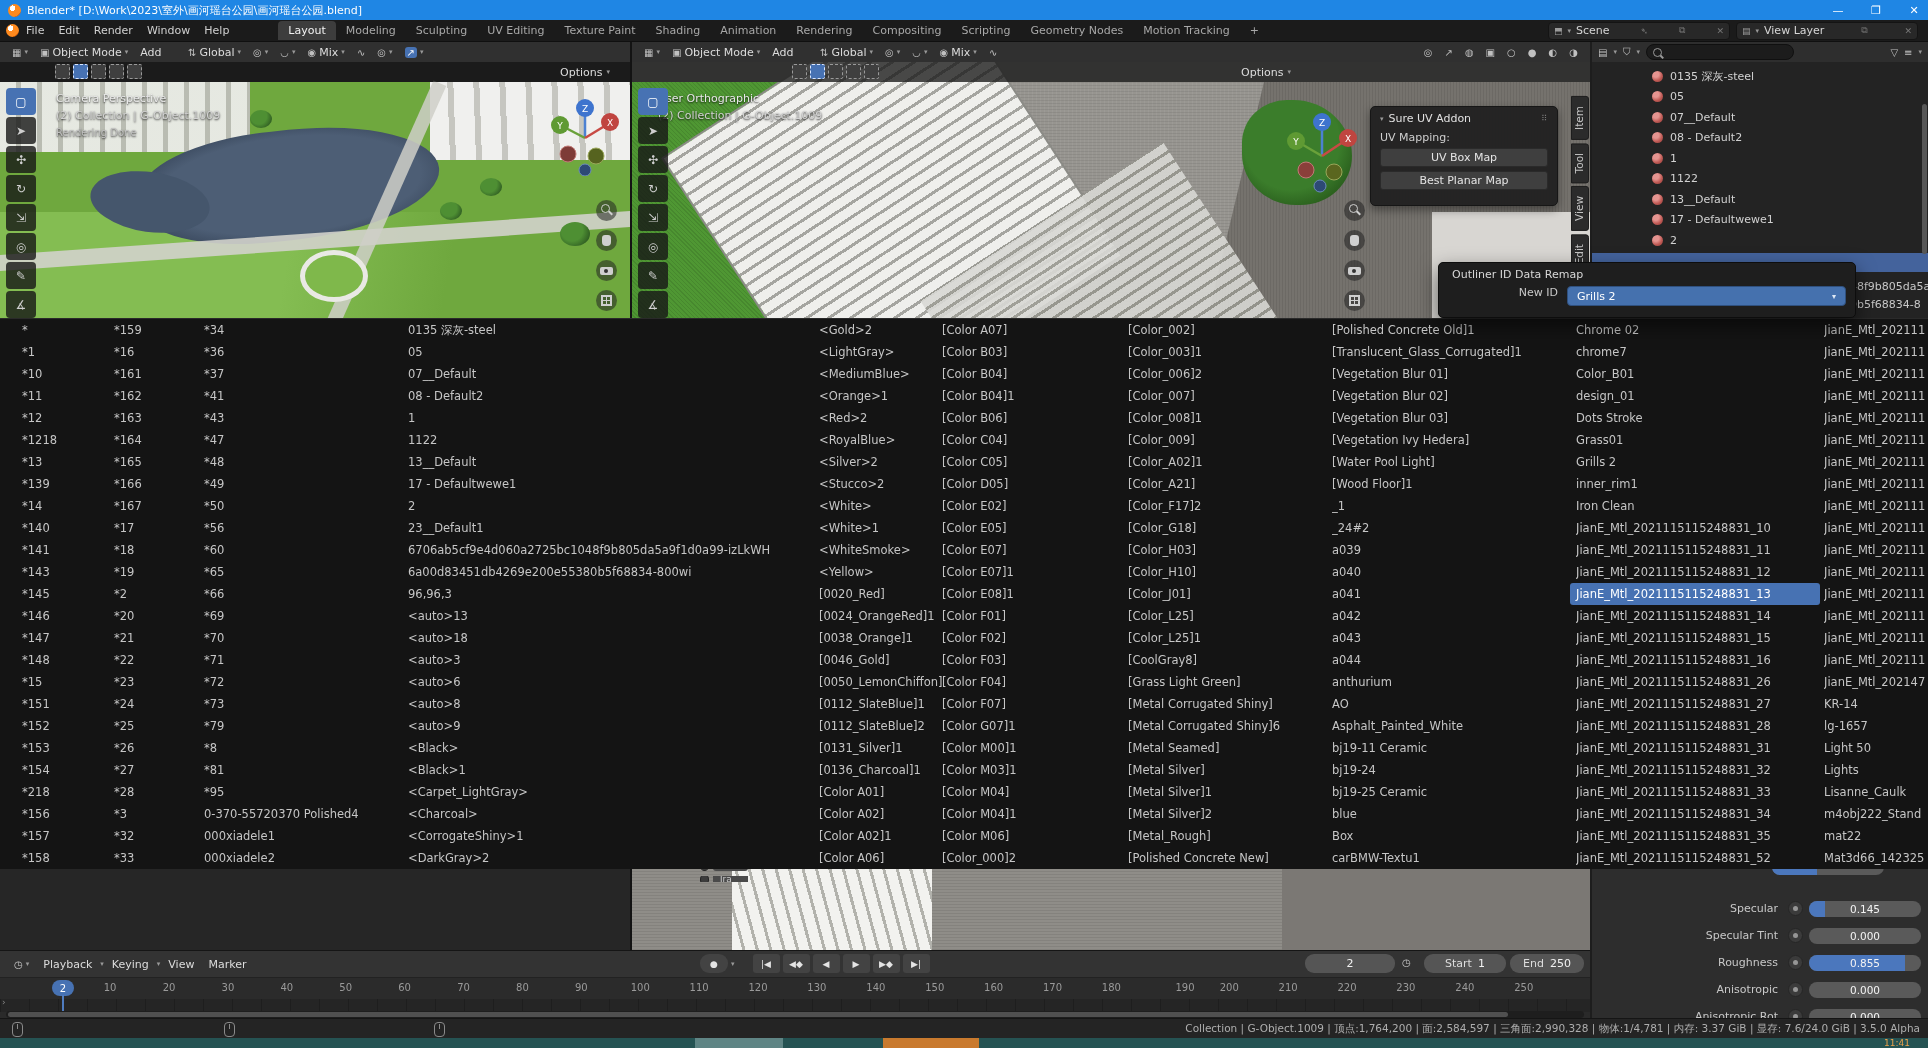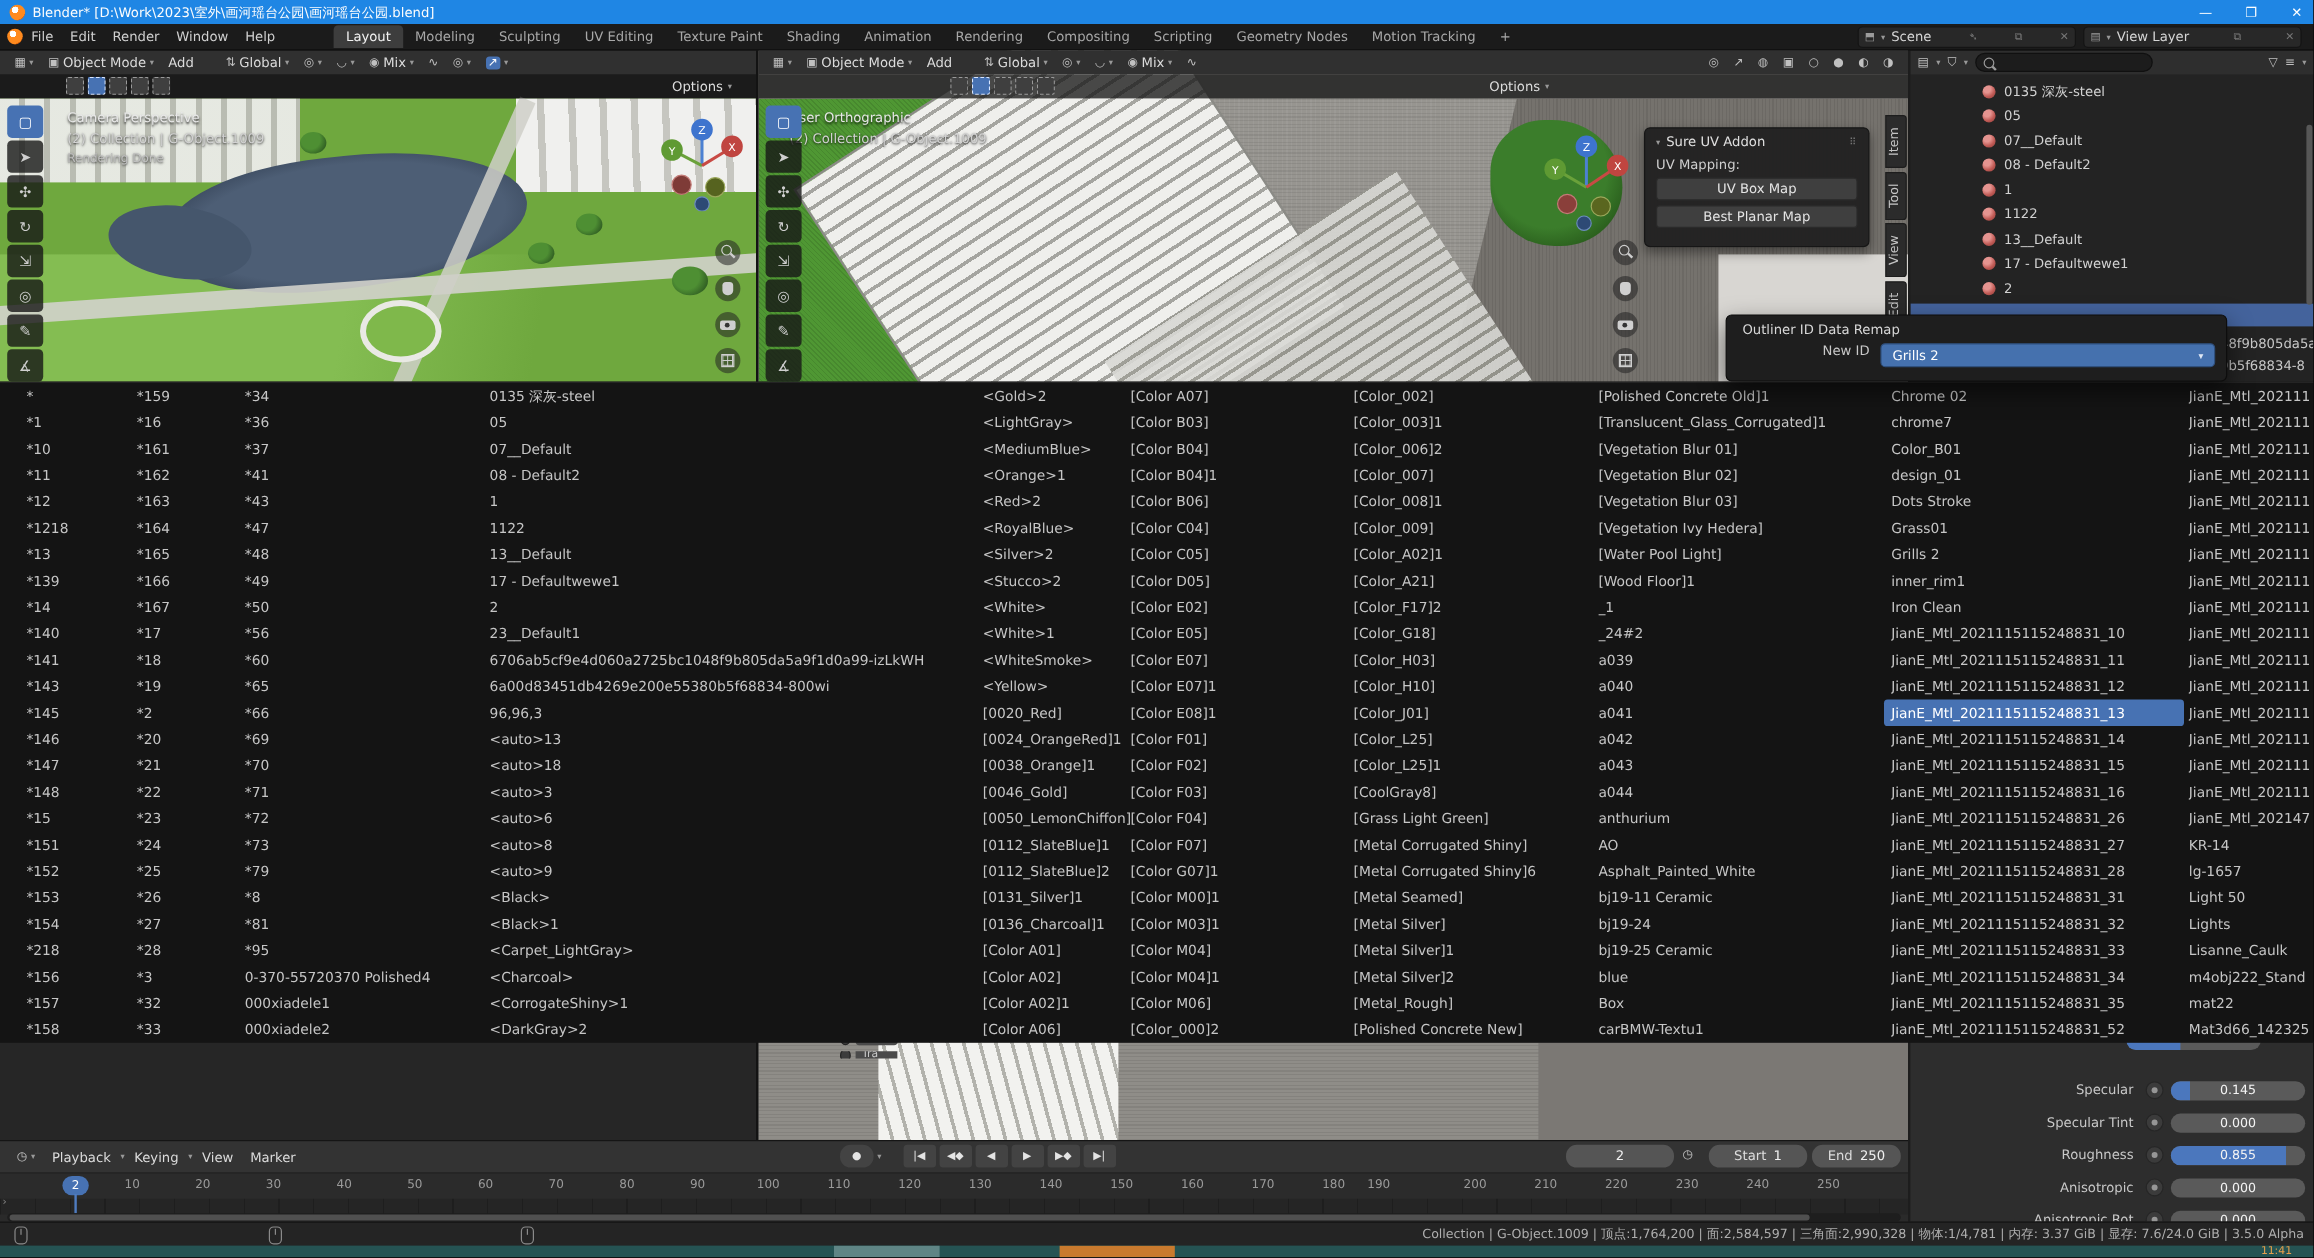--- a/index.html
+++ b/index.html
@@ -923,21 +923,21 @@
         <span class="rlab" style="left: 581.32px;">90</span>
         <span class="rlab" style="left: 640.22px;">100</span>
         <span class="rlab" style="left: 699.12px;">110</span>
         <span class="rlab" style="left: 758.02px;">120</span>
         <span class="rlab" style="left: 816.92px;">130</span>
         <span class="rlab" style="left: 875.82px;">140</span>
         <span class="rlab" style="left: 934.72px;">150</span>
         <span class="rlab" style="left: 993.62px;">160</span>
         <span class="rlab" style="left: 1052.52px;">170</span>
         <span class="rlab" style="left: 1111.42px;">180</span>
-        <span class="rlab" style="left: 1149px;">190</span>
+        <span class="rlab" style="left: 1185px;">190</span>
         <span class="rlab" style="left: 1229.22px;">200</span>
         <span class="rlab" style="left: 1288.12px;">210</span>
         <span class="rlab" style="left: 1347.02px;">220</span>
         <span class="rlab" style="left: 1405.92px;">230</span>
         <span class="rlab" style="left: 1464.82px;">240</span>
         <span class="rlab" style="left: 1523.72px;">250</span>
       </div>
     <div class="tl-track"></div>
     <div class="playhead" id="playhead" style="left: 62px;"></div>
     <span class="texpand">›</span>

